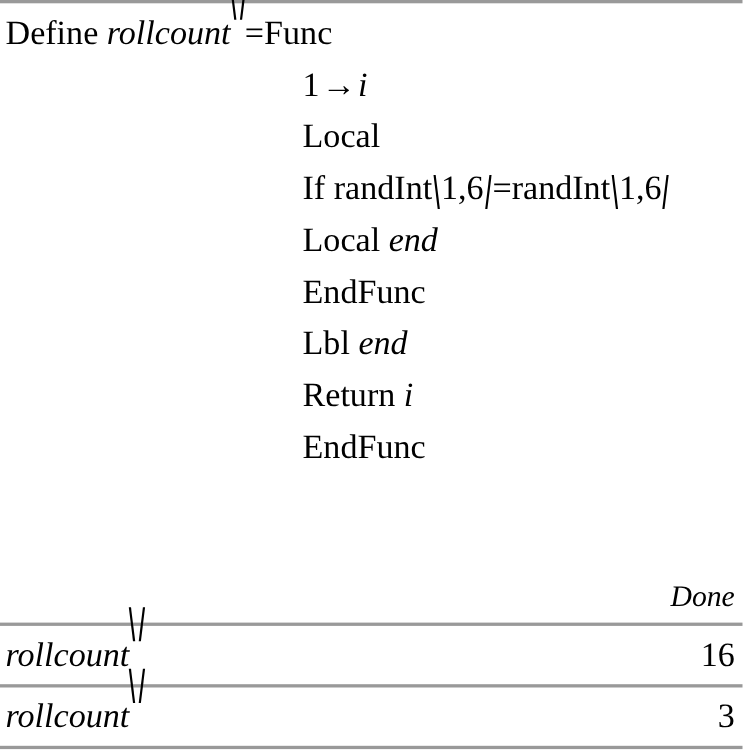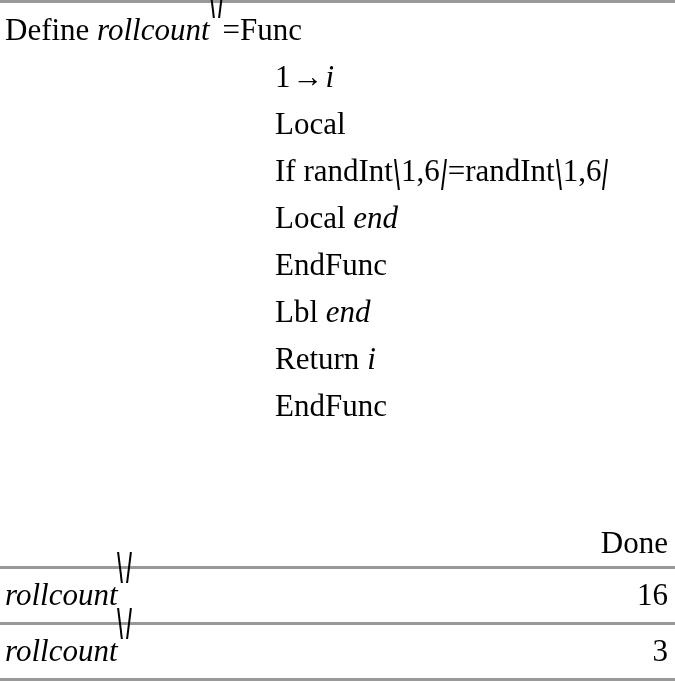--- a/index.html
+++ b/index.html
@@ -103,21 +103,22 @@
   .eq { font-style: normal; }
 
   
   .result-done {
     position: absolute;
     top: 519px;
     left: 0;
     width: 668px;
     height: 47px;
     line-height: 47px;
-    font-size: 31px;
+    font-size: 27px;
+    font-style: italic;
     text-align: right;
     white-space: nowrap;
   }
 
   .entry-row {
     position: absolute;
     left: 0;
     width: 675px;
     height: 56px;
   }

